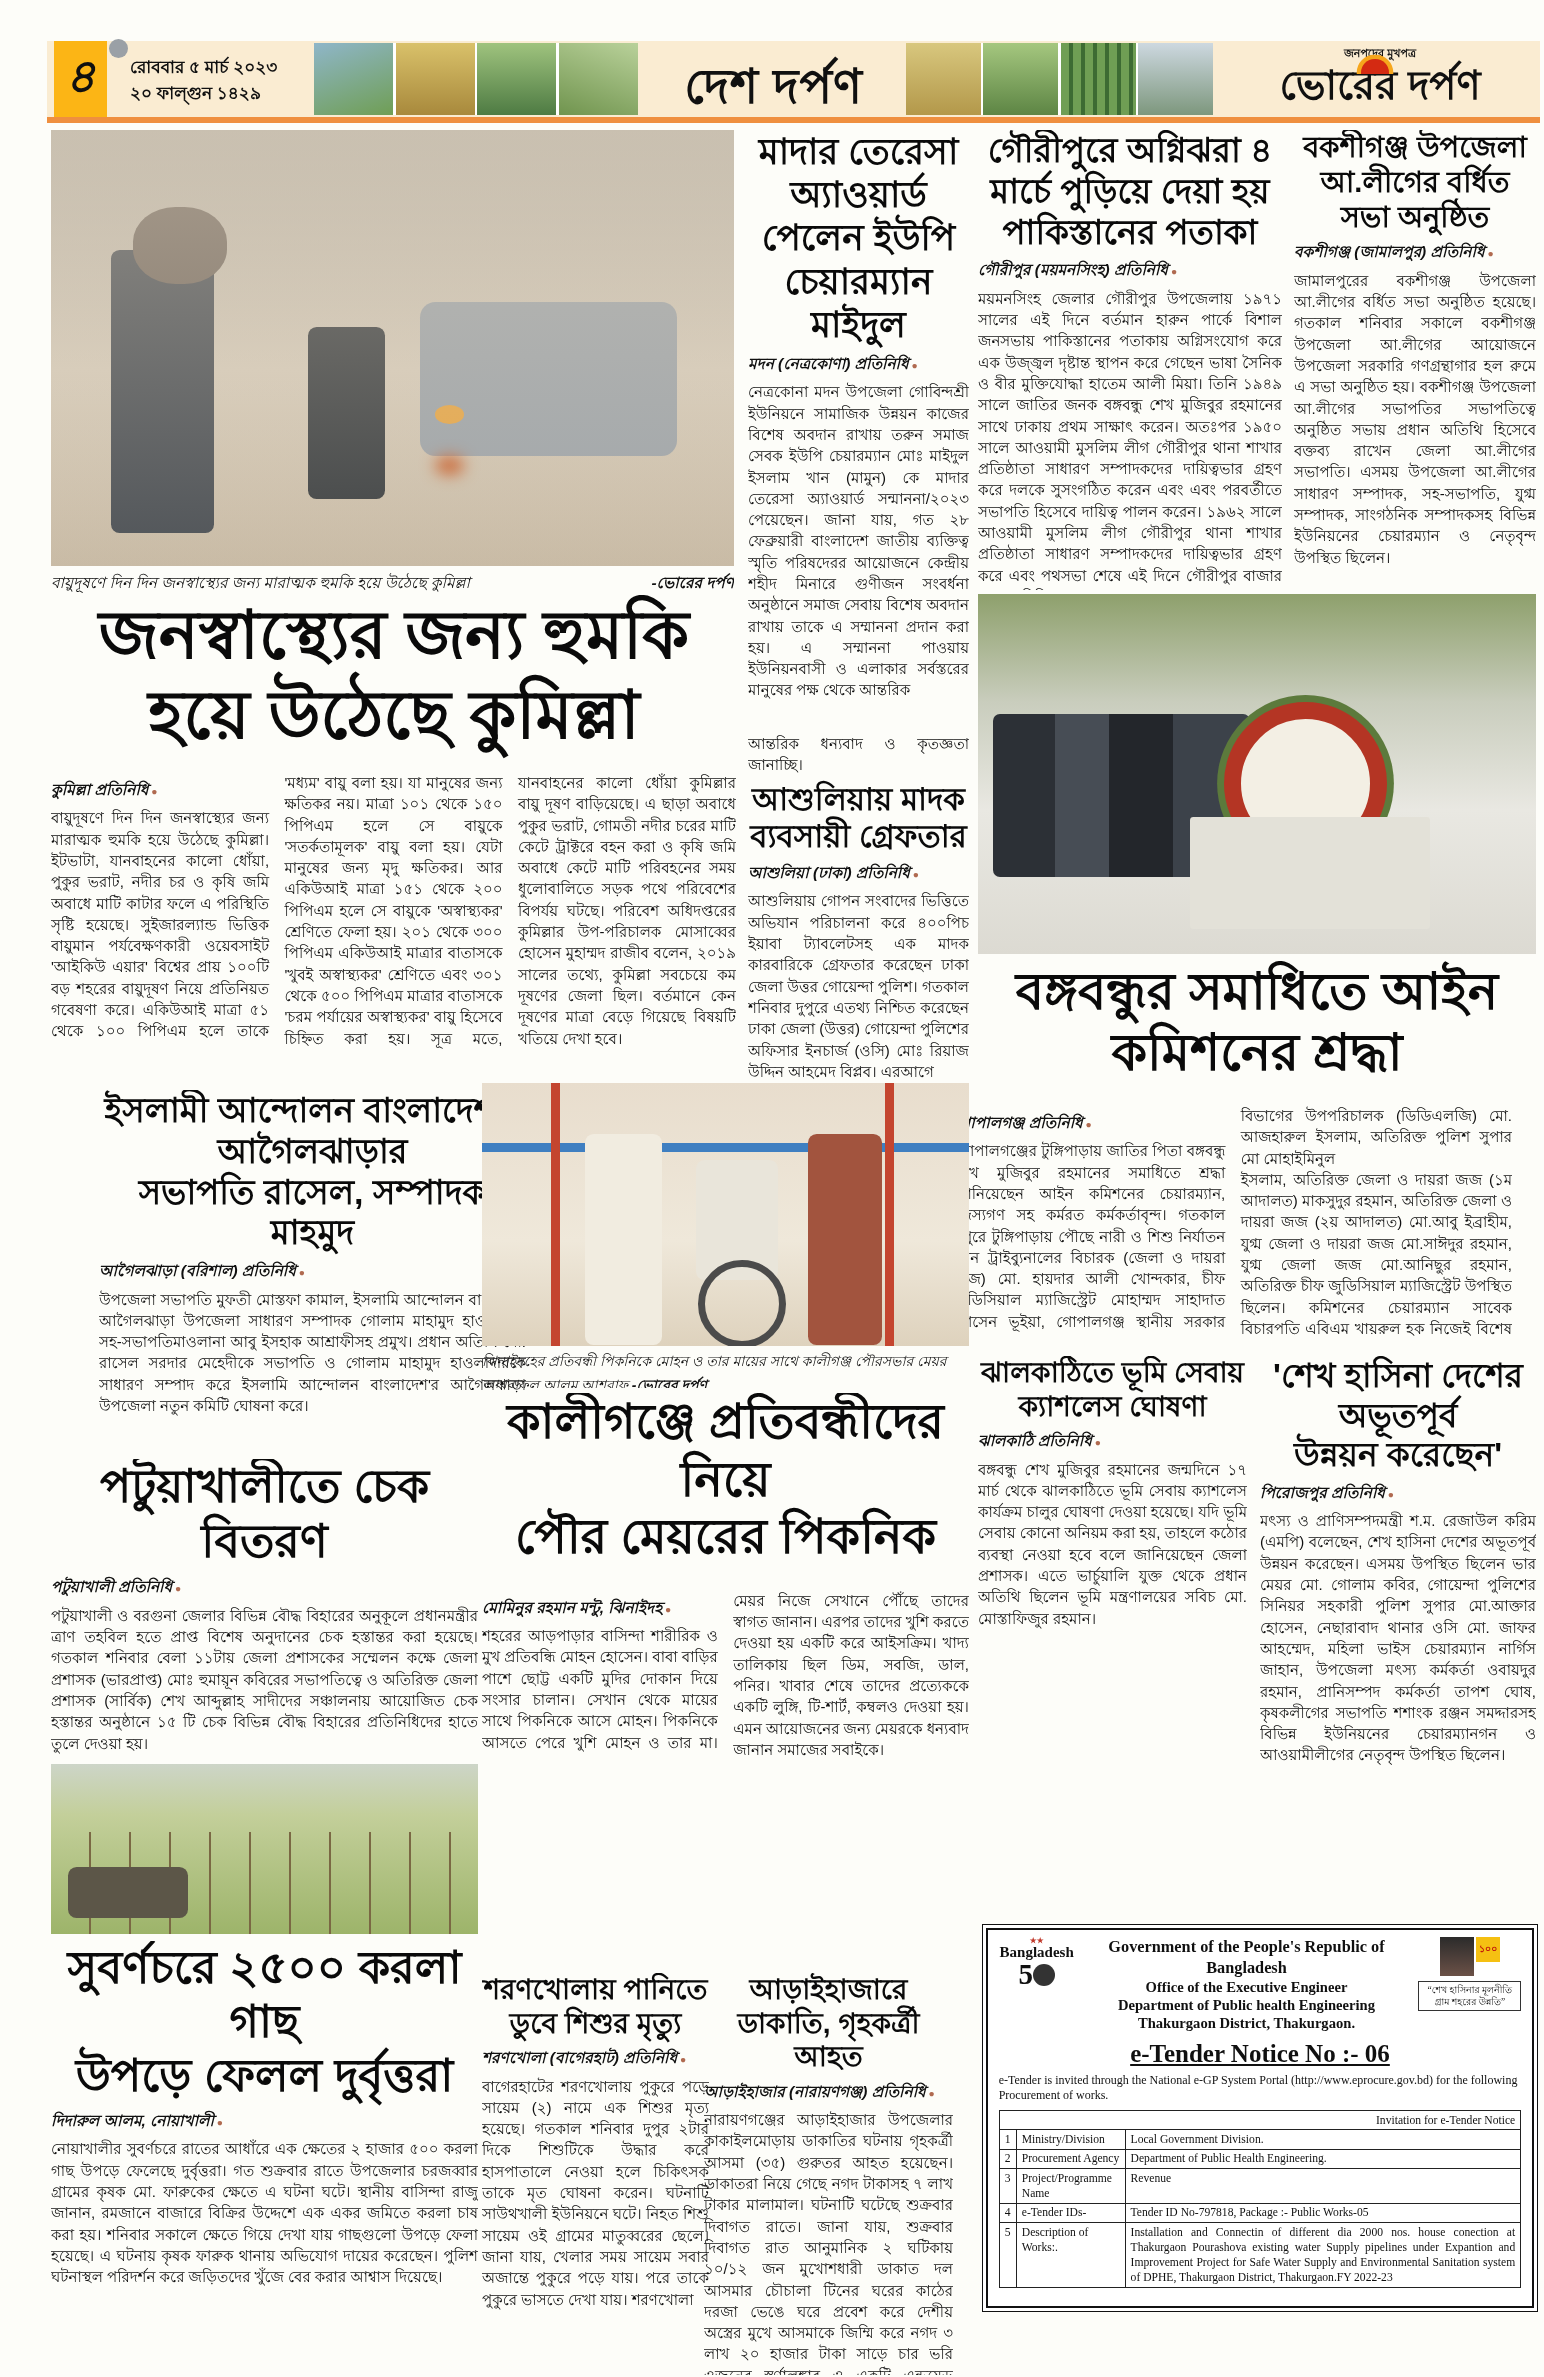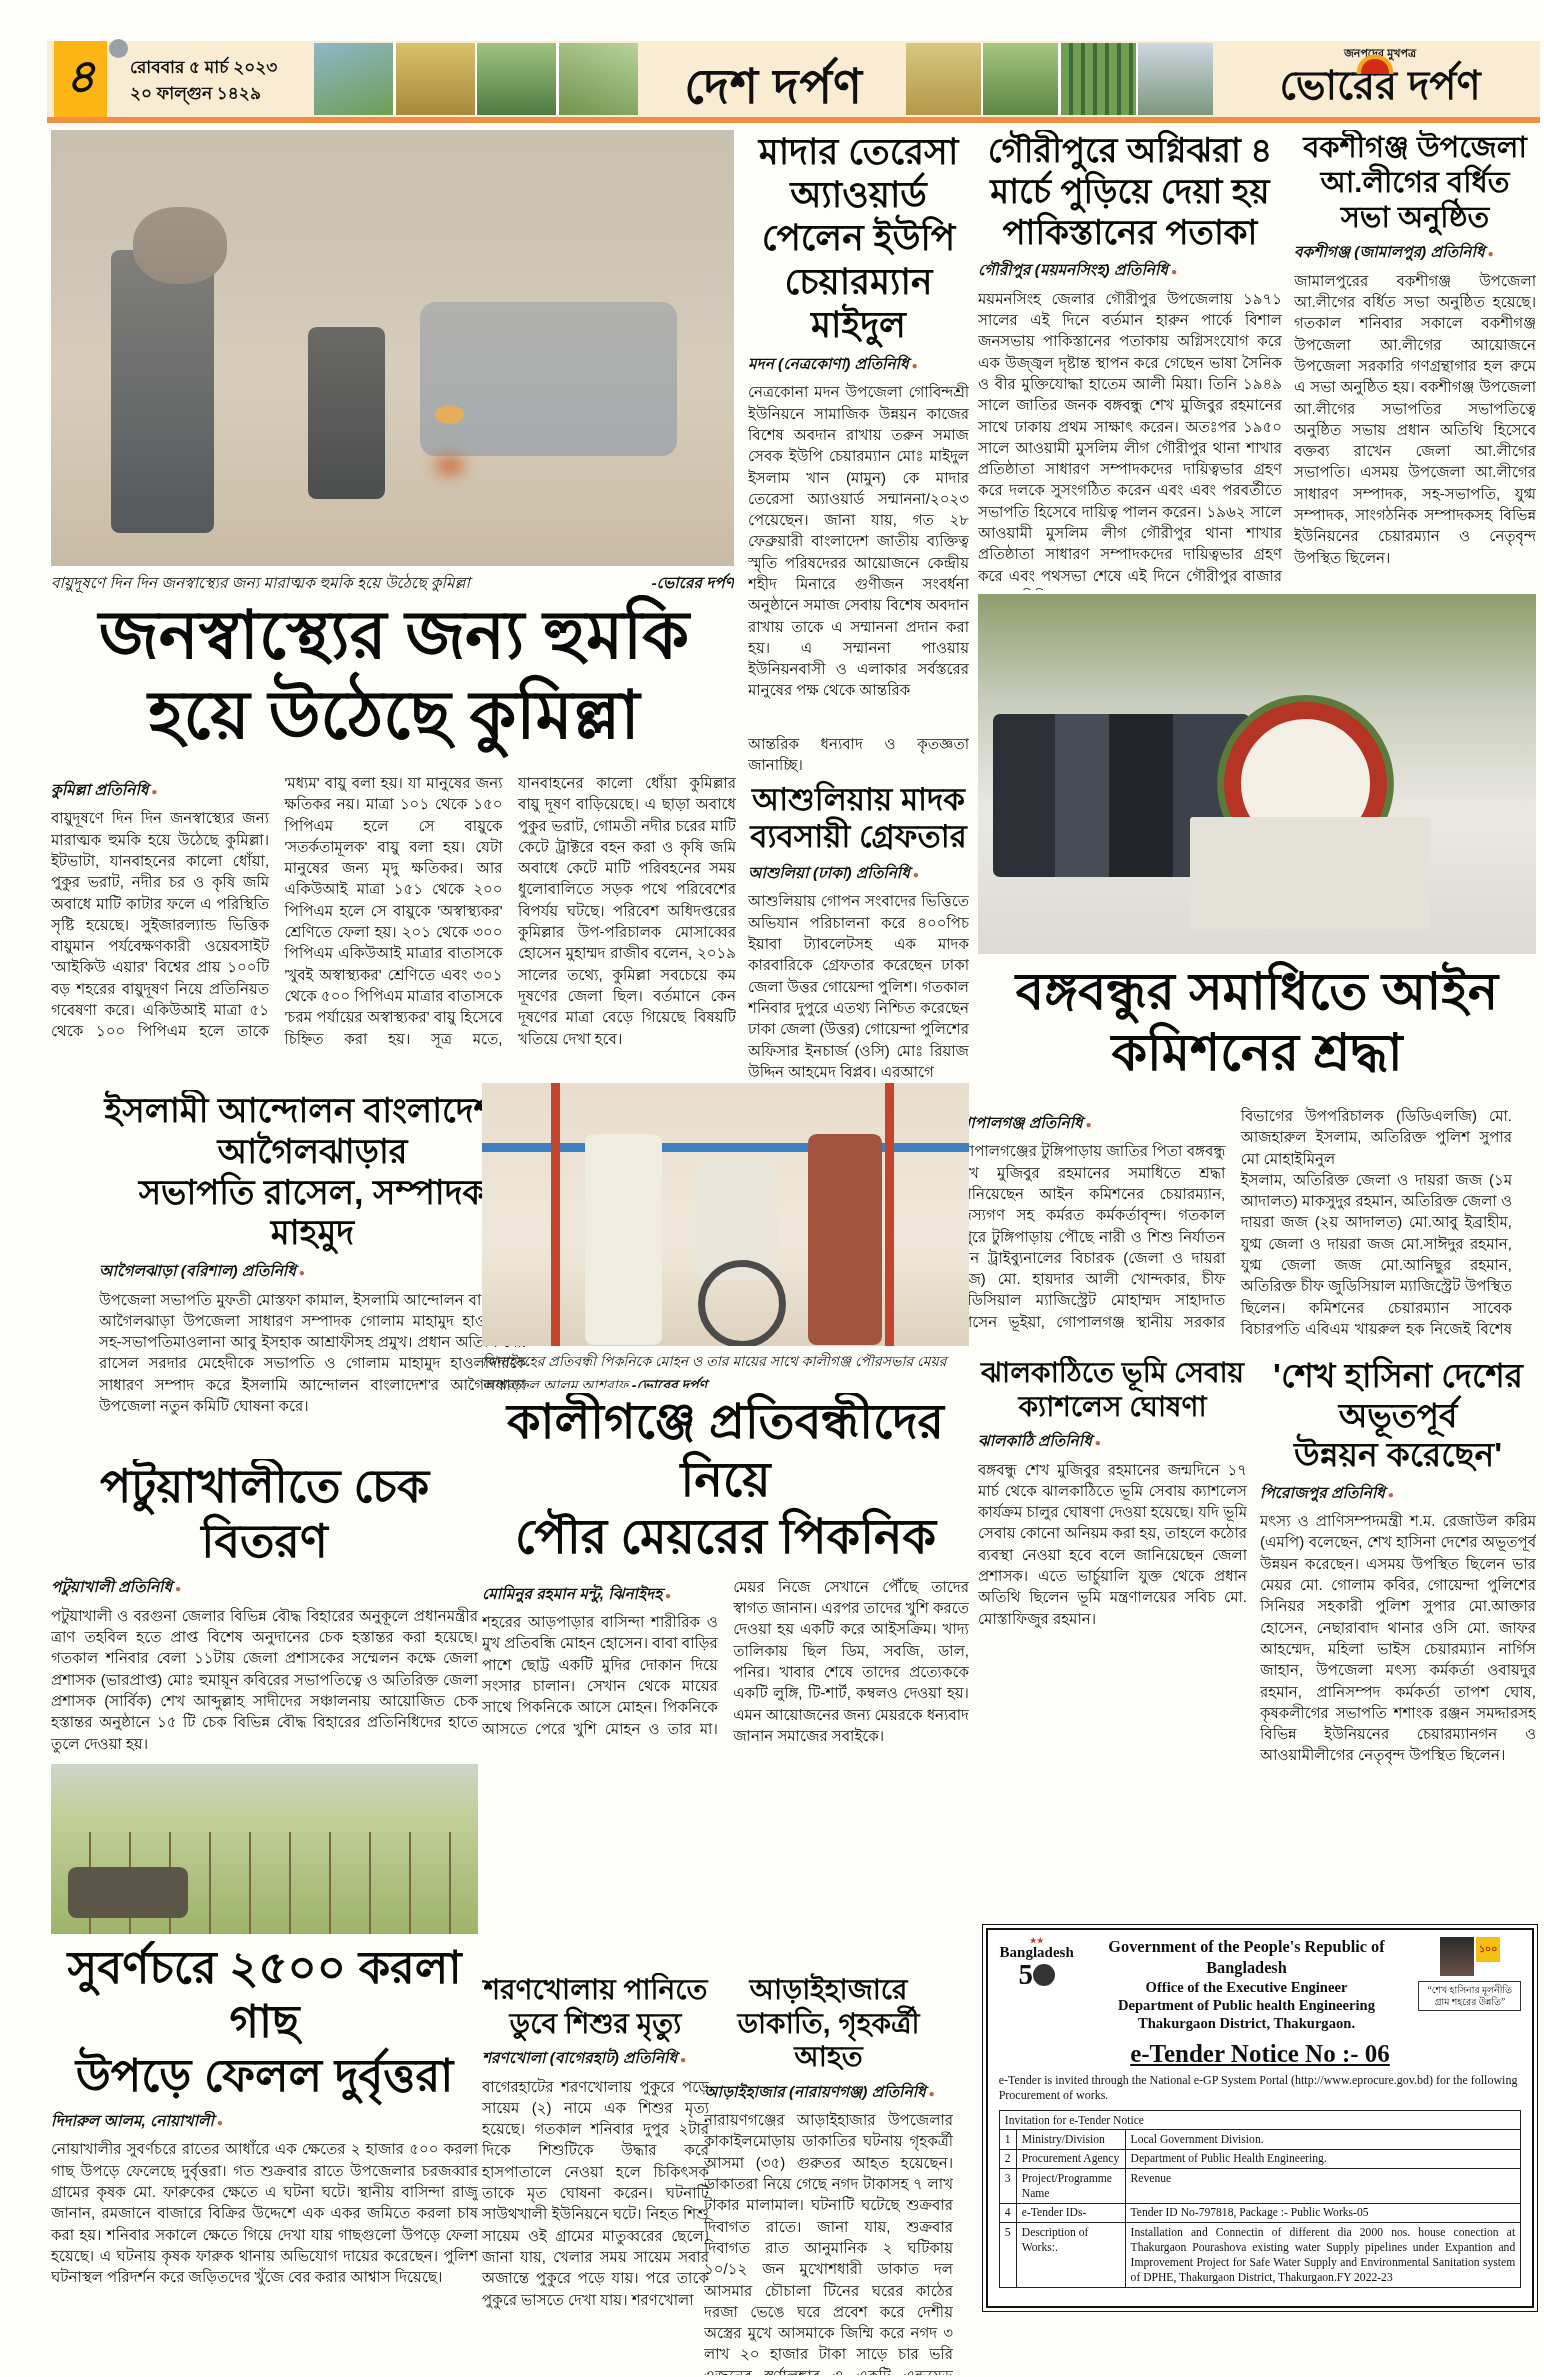--- a/index.html
+++ b/index.html
@@ -64,21 +64,21 @@
   .n50 .zero { display:inline-block; width:22px; height:22px; border-radius:50%; background:#333; vertical-align:-1.7px; }
   .mujib { width:103px; font-size:9px; text-align:center; }
   .mujib .face { width:34px; height:39px; background:linear-gradient(180deg,#2b2b2b,#6b5147); display:inline-block; }
   .mujib .badge { display:inline-block; vertical-align:top; margin-left:2.6px; background:#f5c012; color:#c0130b;
                   font-weight:bold; padding:5.1px 2.6px; font-size:9.4px; }
   .mujib .quote { border:0.9px solid #333; margin-top:2.6px; padding:1.7px; font-size:9.4px; line-height:1.3; }
   .t-title { text-align:center; font-size:25px; font-weight:bold; text-decoration:underline; margin:6.9px 0 5.1px; }
   .t-intro { font-size:12px; line-height:1.3; }
   table.tt { border-collapse:collapse; width:100%; margin-top:6px; font-size:11.6px; }
   table.tt td { border:1.4px solid #222; padding:1.7px 5.1px; vertical-align:top; line-height:1.3; }
-  table.tt .ttl { text-align:left; }
+  table.tt .ttl { text-align:right; }
 </style>
 </head>
 <body>
 
 <div class="page">
 
   <div class="abs band" style="left:47px;top:41px;width:1493px;height:76px;"></div>
   <div class="abs pageno" style="left:54px;top:41px;width:53px;height:76px;">
     <span>৪</span>
   </div>
@@ -209,21 +209,21 @@
   </div>
   <div class="abs cap" style="left:482px;top:1350px;width:487px;height:38px;font-size:14px;">
     <span>ঝিনাইদহের প্রতিবন্ধী পিকনিকে মোহন ও তার মায়ের সাথে কালীগঞ্জ পৌরসভার মেয়র আশরাফুল আলম আশরাফ</span>
     <span style="font-weight:bold;">-ভোরের দর্পণ</span>
   </div>
   <div class="abs" style="left:482px;top:1393px;width:487px;height:570px;">
     <div class="hl" style="font-size:48px;">
       <div>কালীগঞ্জে প্রতিবন্ধীদের নিয়ে</div>
       <div>পৌর মেয়রের পিকনিক</div>
     </div>
-    <div class="cols2" style="margin-top:10px;">
+    <div class="cols2" style="margin-top:24px;">
       <div class="byline">মোমিনুর রহমান মন্টু, ঝিনাইদহ</div>
       <div class="bt">শহরের আড়পাড়ার বাসিন্দা শারীরিক ও মুখ প্রতিবন্ধি মোহন হোসেন। বাবা বাড়ির পাশে ছোট্ট একটি মুদির দোকান দিয়ে সংসার চালান। সেখান থেকে মায়ের সাথে পিকনিকে আসে মোহন। পিকনিকে আসতে পেরে খুশি মোহন ও তার মা। মেয়র নিজে সেখানে পৌঁছে তাদের স্বাগত জানান। এরপর তাদের খুশি করতে দেওয়া হয় একটি করে আইসক্রিম। খাদ্য তালিকায় ছিল ডিম, সবজি, ডাল, পনির। খাবার শেষে তাদের প্রত্যেককে একটি লুঙ্গি, টি-শার্ট, কম্বলও দেওয়া হয়। এমন আয়োজনের জন্য মেয়রকে ধন্যবাদ জানান সমাজের সবাইকে।</div>
     </div>
   </div>
 
   <div class="abs" style="left:51px;top:1459px;width:427px;height:302px;">
     <div class="hl" style="font-size:46px;">পটুয়াখালীতে চেক বিতরণ</div>
     <div class="byline">পটুয়াখালী প্রতিনিধি</div>
     <div class="bt">পটুয়াখালী ও বরগুনা জেলার বিভিন্ন বৌদ্ধ বিহারের অনুকূলে প্রধানমন্ত্রীর ত্রাণ তহবিল হতে প্রাপ্ত বিশেষ অনুদানের চেক হস্তান্তর করা হয়েছে। গতকাল শনিবার বেলা ১১টায় জেলা প্রশাসকের সম্মেলন কক্ষে জেলা প্রশাসক (ভারপ্রাপ্ত) মোঃ হুমায়ূন কবিরের সভাপতিত্বে ও অতিরিক্ত জেলা প্রশাসক (সার্বিক) শেখ আব্দুল্লাহ সাদীদের সঞ্চালনায় আয়োজিত চেক হস্তান্তর অনুষ্ঠানে ১৫ টি চেক বিভিন্ন বৌদ্ধ বিহারের প্রতিনিধিদের হাতে তুলে দেওয়া হয়।</div>
   </div>

